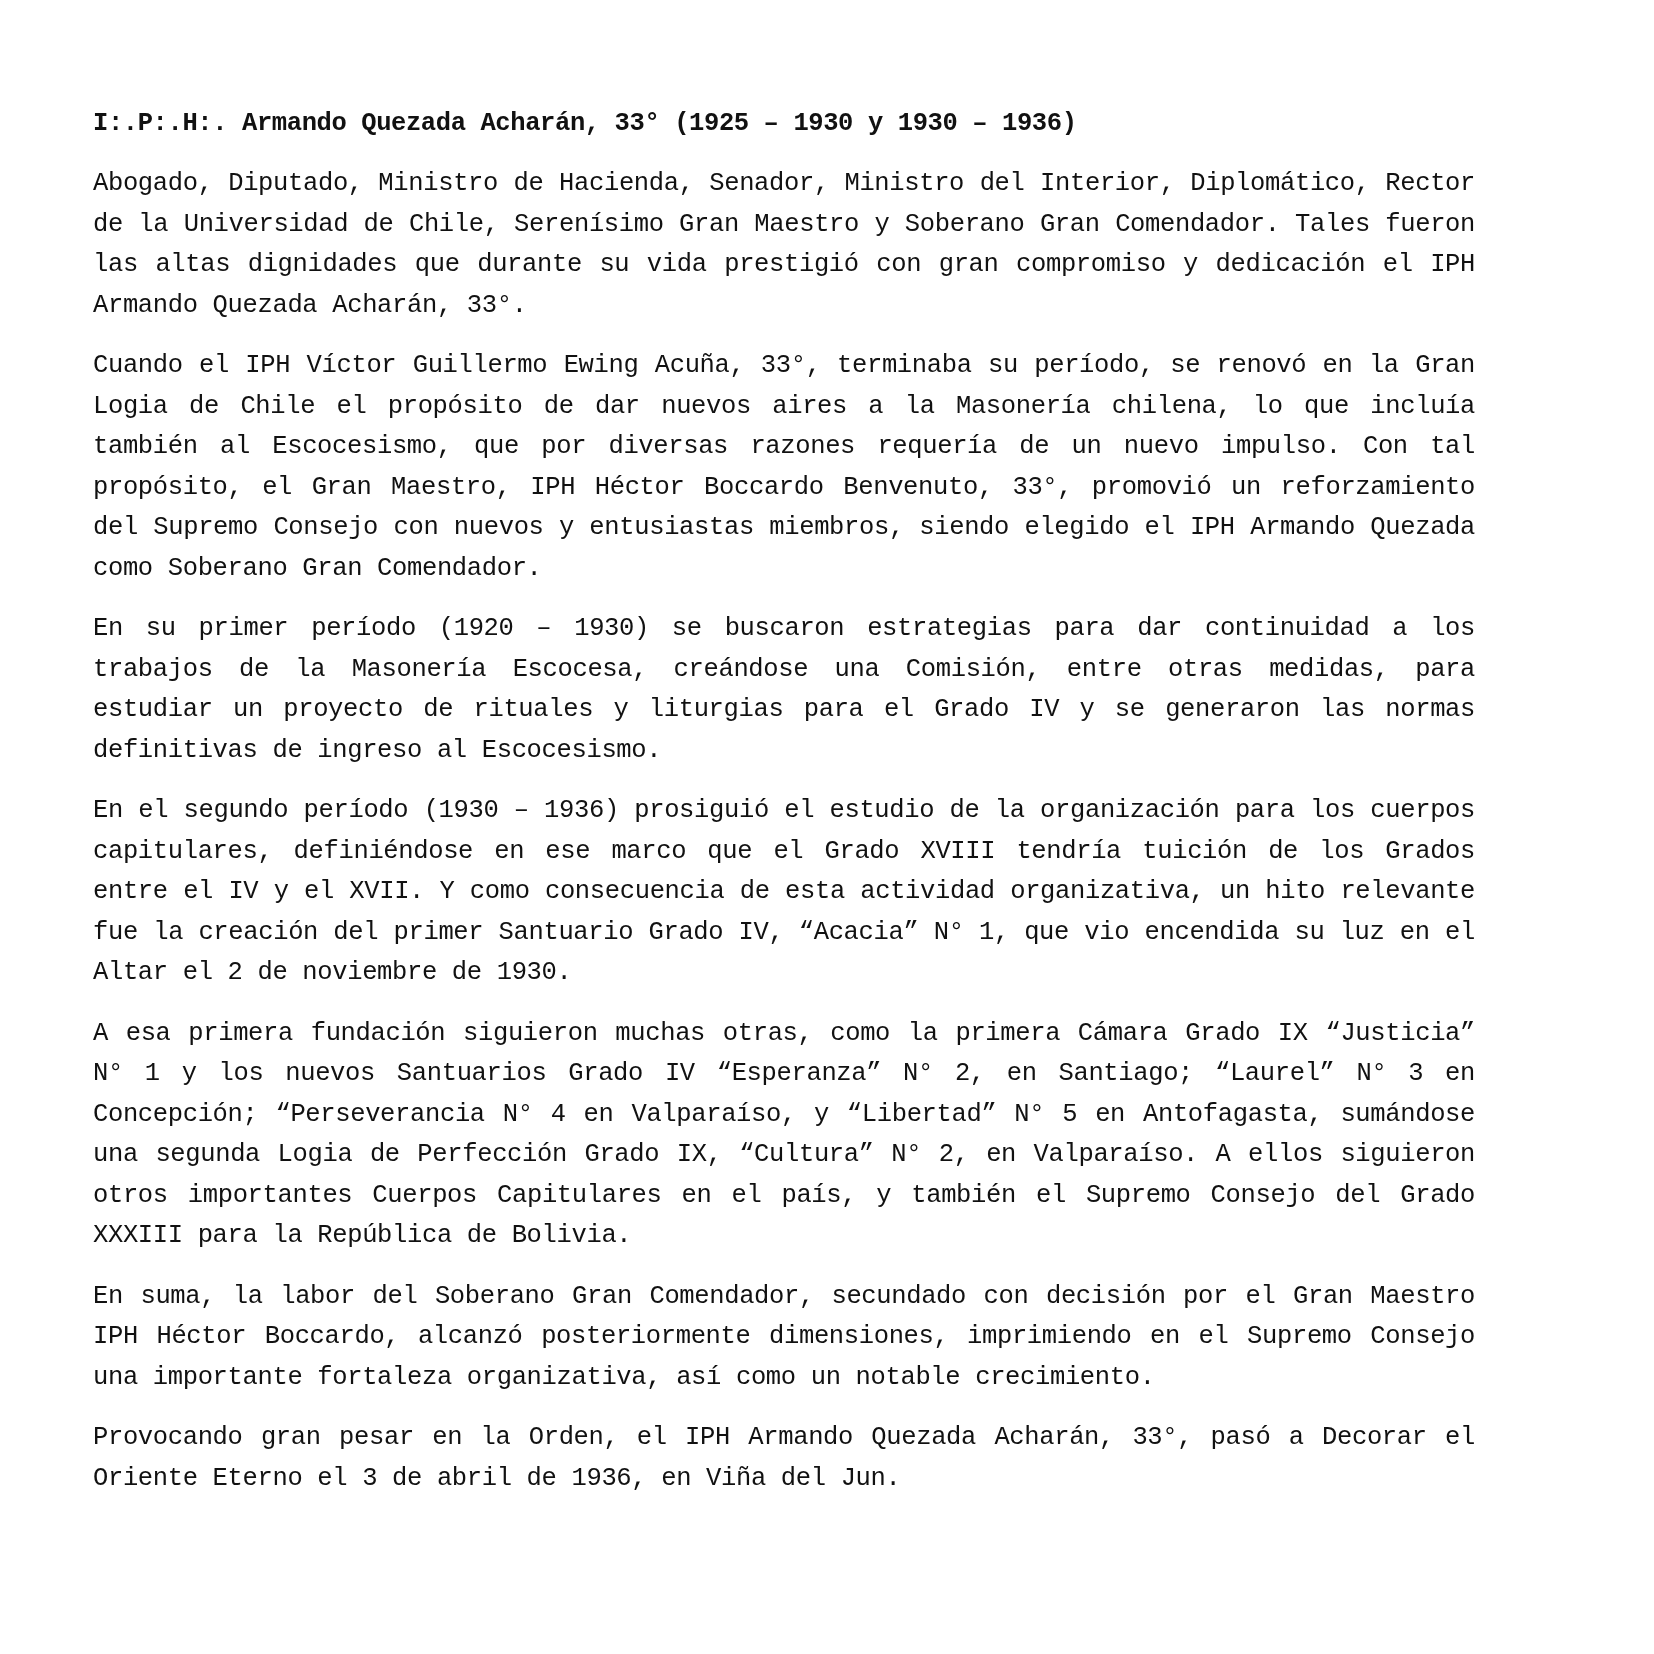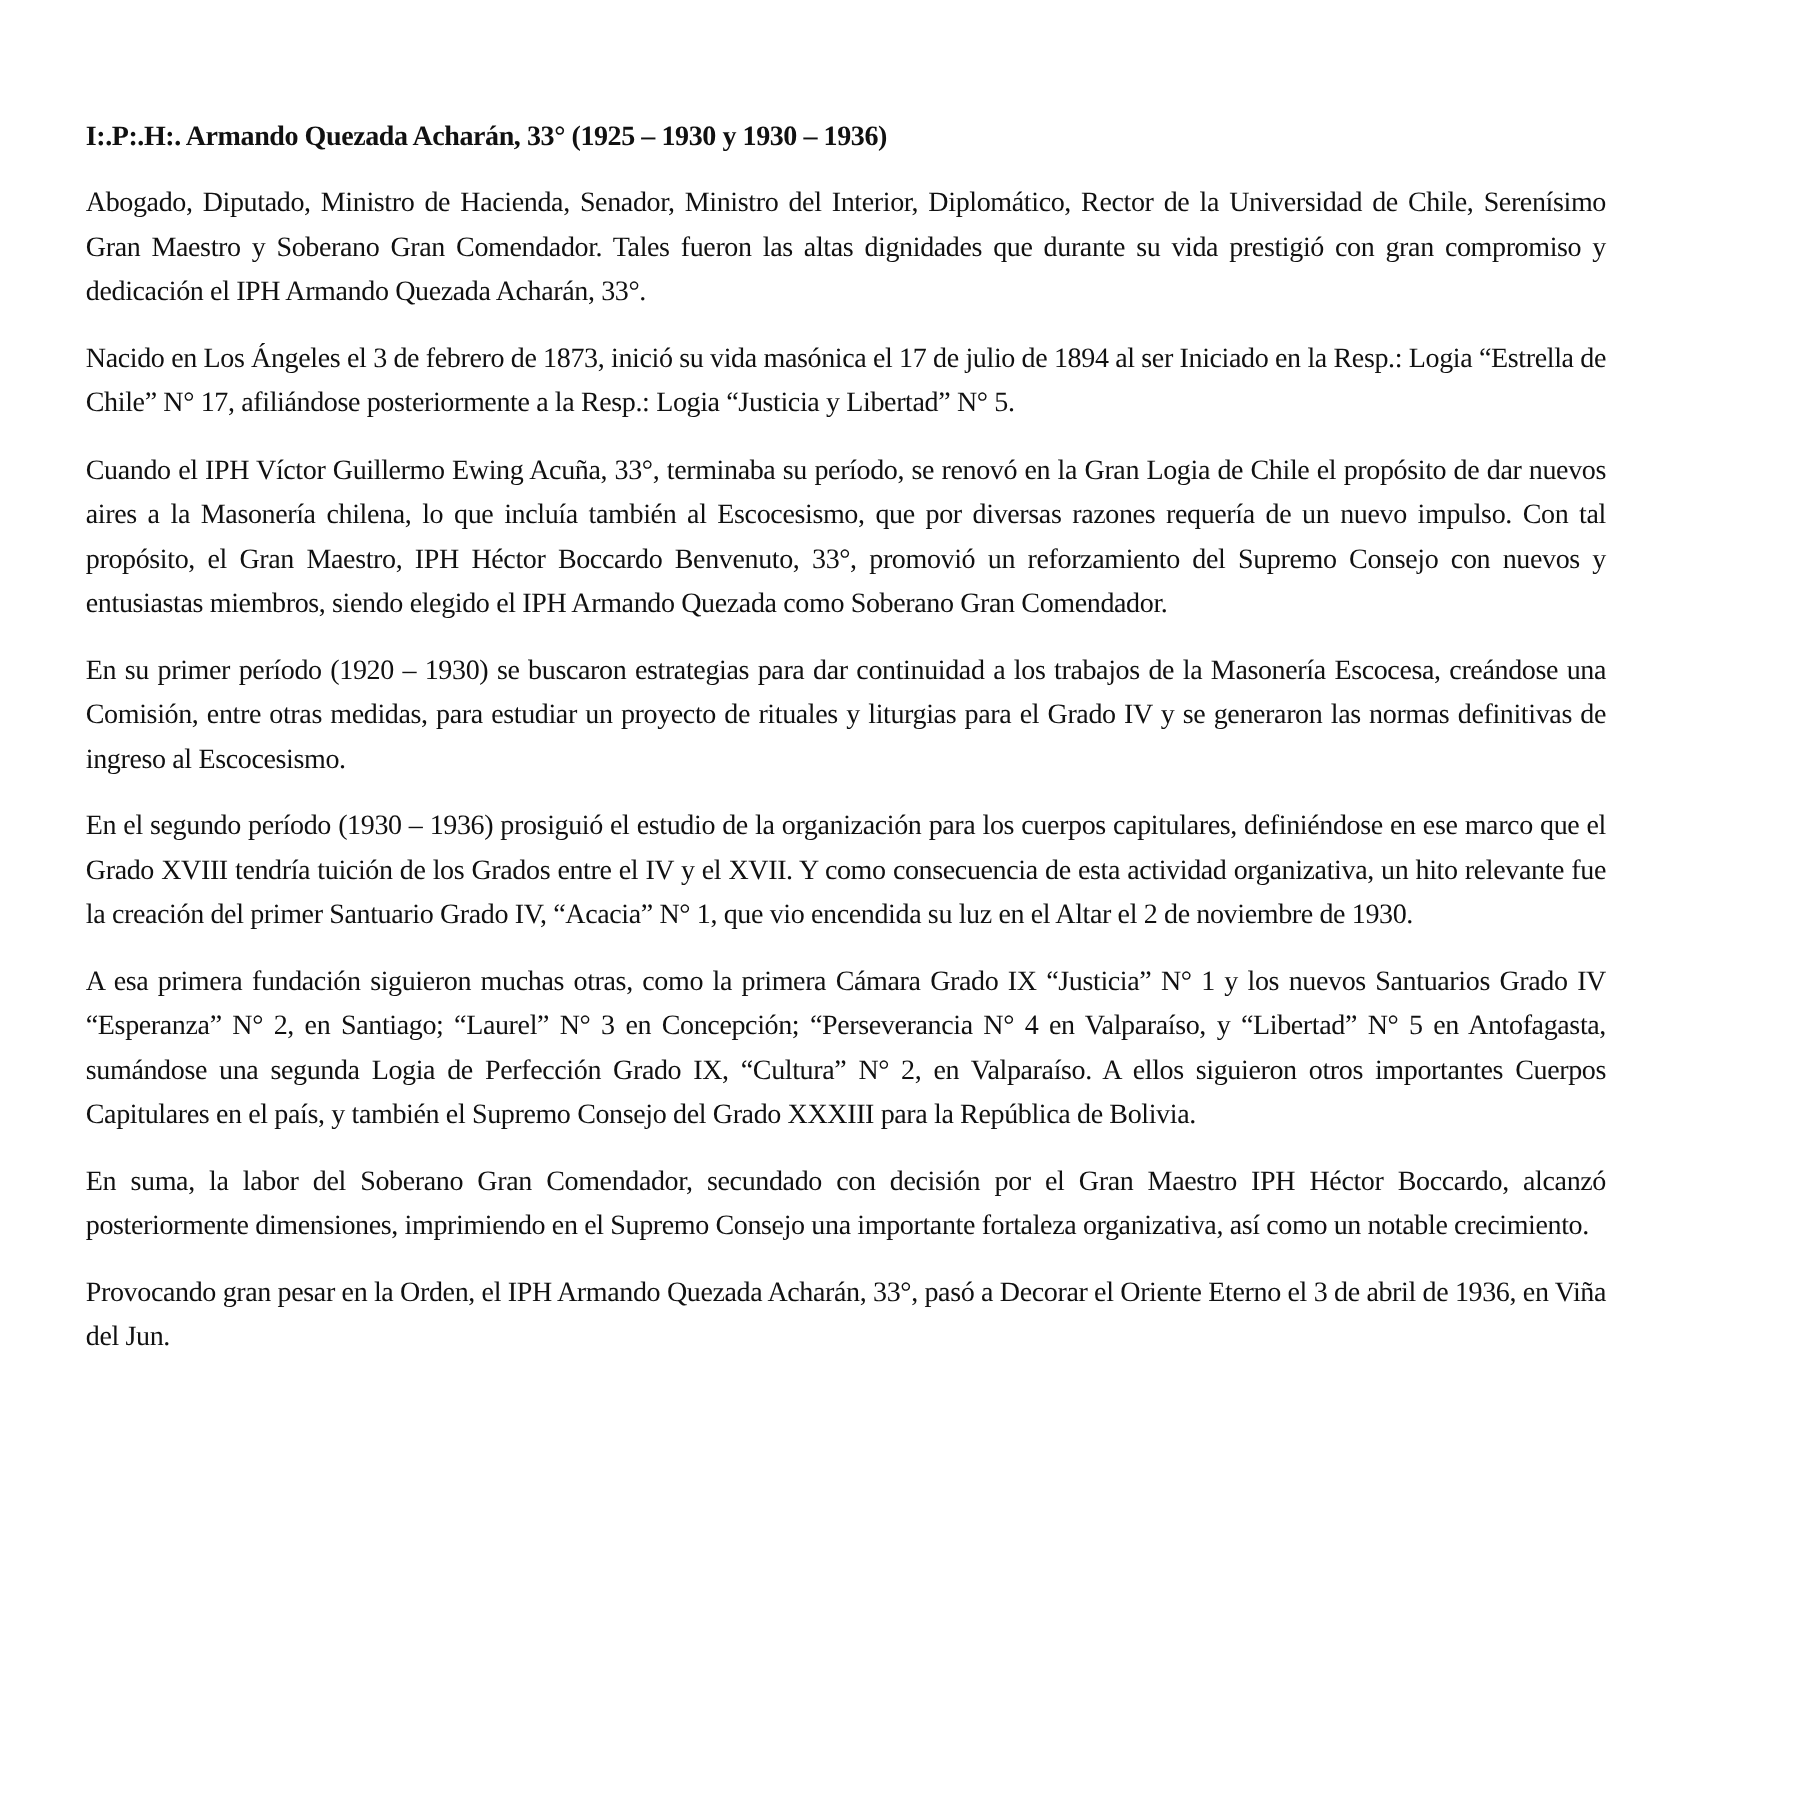--- a/index.html
+++ b/index.html
@@ -8,25 +8,25 @@
       background: #ffffff;
     }
     body {
       width: 1654px;
       height: 1654px;
       overflow: hidden;
       position: relative;
     }
     .page {
       position: absolute;
-      left: 78px;
+      left: 93px;
       top: 104px;
       width: 1382px;
       color: #111111;
-      font-family: Liberation Serif, serif;
+      font-family: Liberation Mono, monospace;
       font-size: 25.5px;
       line-height: 40.5px;
       letter-spacing: -0.35px;
     }
     .title {
       font-weight: bold;
       margin: 0 0 20px 0;
       line-height: 40px;
       letter-spacing: -0.4px;
     }
@@ -35,20 +35,19 @@
       text-align: justify;
       text-justify: inter-word;
     }
   </style>
 </head>
 <body>
 
 <div class="page">
   <p class="title">I:.P:.H:. Armando Quezada Acharán, 33° (1925 – 1930 y 1930 – 1936)</p>
   <p class="para">Abogado, Diputado, Ministro de Hacienda, Senador, Ministro del Interior, Diplomático, Rector de la Universidad de Chile, Serenísimo Gran Maestro y Soberano Gran Comendador.  Tales fueron las altas dignidades que durante su vida prestigió con gran compromiso y dedicación el IPH Armando Quezada Acharán, 33°.</p>
-  <p class="para">Nacido en Los Ángeles el 3 de febrero de 1873, inició su vida masónica el 17 de julio de 1894 al ser Iniciado en la Resp.: Logia “Estrella de Chile” N° 17, afiliándose posteriormente a la Resp.: Logia “Justicia y Libertad” N° 5.</p>
   <p class="para">Cuando el IPH Víctor Guillermo Ewing Acuña, 33°, terminaba su período, se renovó en la Gran Logia de Chile el propósito de dar nuevos aires a la Masonería chilena, lo que incluía también al Escocesismo, que por diversas razones requería de un nuevo impulso. Con tal propósito, el Gran Maestro, IPH Héctor Boccardo Benvenuto, 33°, promovió un reforzamiento del Supremo Consejo con nuevos y entusiastas miembros, siendo elegido el IPH Armando Quezada como Soberano Gran Comendador.</p>
   <p class="para">En su primer período (1920 – 1930) se buscaron estrategias para dar continuidad a los trabajos de la Masonería Escocesa, creándose una Comisión, entre otras medidas, para estudiar un proyecto de rituales y liturgias para el Grado IV y se generaron las normas definitivas de ingreso al Escocesismo.</p>
   <p class="para">En el segundo período (1930 – 1936) prosiguió el estudio de la organización para los cuerpos capitulares, definiéndose en ese marco que el Grado XVIII tendría tuición de los Grados entre el IV y el XVII. Y como consecuencia de esta actividad organizativa, un hito relevante fue la creación del primer Santuario Grado IV, “Acacia” N° 1, que vio encendida su luz en el Altar el 2 de noviembre de 1930.</p>
   <p class="para">A esa primera fundación siguieron muchas otras, como la primera Cámara Grado IX “Justicia” N° 1 y los nuevos Santuarios Grado IV “Esperanza” N° 2, en Santiago; “Laurel” N° 3 en Concepción; “Perseverancia N° 4 en Valparaíso, y “Libertad” N° 5 en Antofagasta, sumándose una segunda Logia de Perfección Grado IX, “Cultura” N° 2, en Valparaíso. A ellos siguieron otros importantes Cuerpos Capitulares en el país, y también el Supremo Consejo del Grado XXXIII para la República de Bolivia.</p>
   <p class="para">En suma, la labor del Soberano Gran Comendador, secundado con decisión por el Gran Maestro IPH Héctor Boccardo, alcanzó posteriormente dimensiones, imprimiendo en el Supremo Consejo una importante fortaleza organizativa, así como un notable crecimiento.</p>
   <p class="para">Provocando gran pesar en la Orden, el IPH Armando Quezada Acharán, 33°, pasó a Decorar el Oriente Eterno el 3 de abril de 1936, en Viña del Jun.</p>
 </div>
 
 </body></html>

